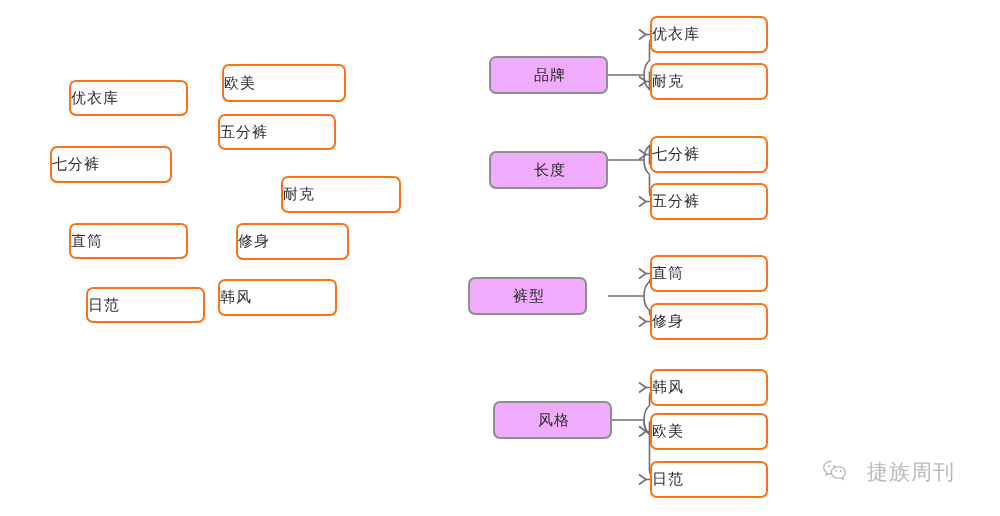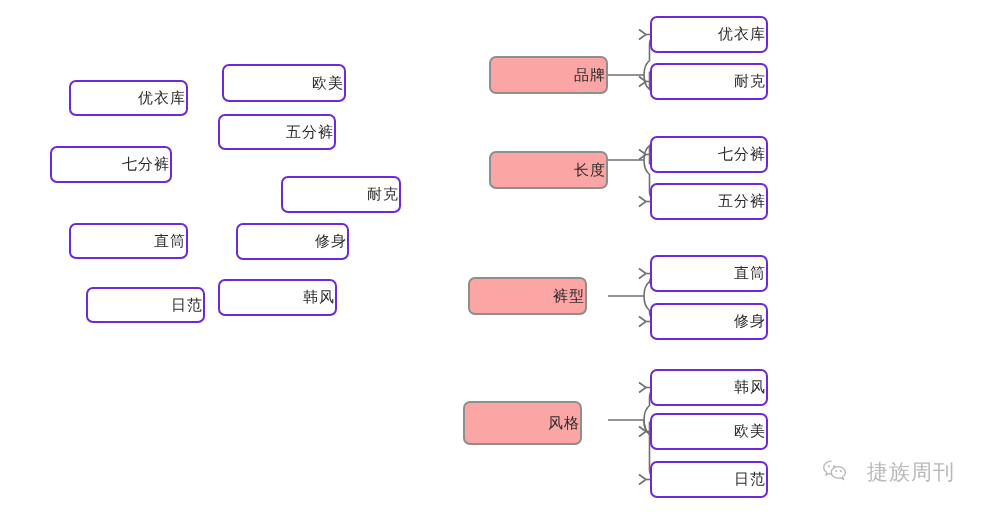--- a/index.html
+++ b/index.html
@@ -15,35 +15,36 @@
     width: 1000px;
     height: 516px;
     background: #ffffff;
     overflow: hidden;
   }
 
   
   .box {
     position: absolute;
     box-sizing: border-box;
-    border: 2px solid #6d28d9;
+    border: 2px solid #f97316;
     border-radius: 7px;
     background: #ffffff;
     display: flex;
     align-items: center;
-    justify-content: flex-end;
+    justify-content: flex-start;
     color: #2b2b2b;
     font-size: 15px;
     letter-spacing: 1px;
     line-height: 1;
     white-space: nowrap;
   }
   .box.node {
-    background: #fca5a5;
+    background: #f0abfc;
     border-color: #8e8e8e;
+    padding-left: 43px;
   }
 
   
   #links {
     position: absolute;
     left: 0;
     top: 0;
     width: 1000px;
     height: 516px;
     pointer-events: none;
@@ -154,21 +155,21 @@
       </div>
       <div class="box node" style="left: 468px; top: 277px; width: 119px; height: 38px;">
         <span>裤型</span>
       </div>
       <div class="box" style="left: 650px; top: 255px; width: 118px; height: 37px;">
         <span>直筒</span>
       </div>
       <div class="box" style="left: 650px; top: 303px; width: 118px; height: 37px;">
         <span>修身</span>
       </div>
-      <div class="box node" style="left: 463px; top: 401px; width: 119px; height: 44px;">
+      <div class="box node" style="left: 493px; top: 401px; width: 119px; height: 38px;">
         <span>风格</span>
       </div>
       <div class="box" style="left: 650px; top: 369px; width: 118px; height: 37px;">
         <span>韩风</span>
       </div>
       <div class="box" style="left: 650px; top: 413px; width: 118px; height: 37px;">
         <span>欧美</span>
       </div>
       <div class="box" style="left: 650px; top: 461px; width: 118px; height: 37px;">
         <span>日范</span>

